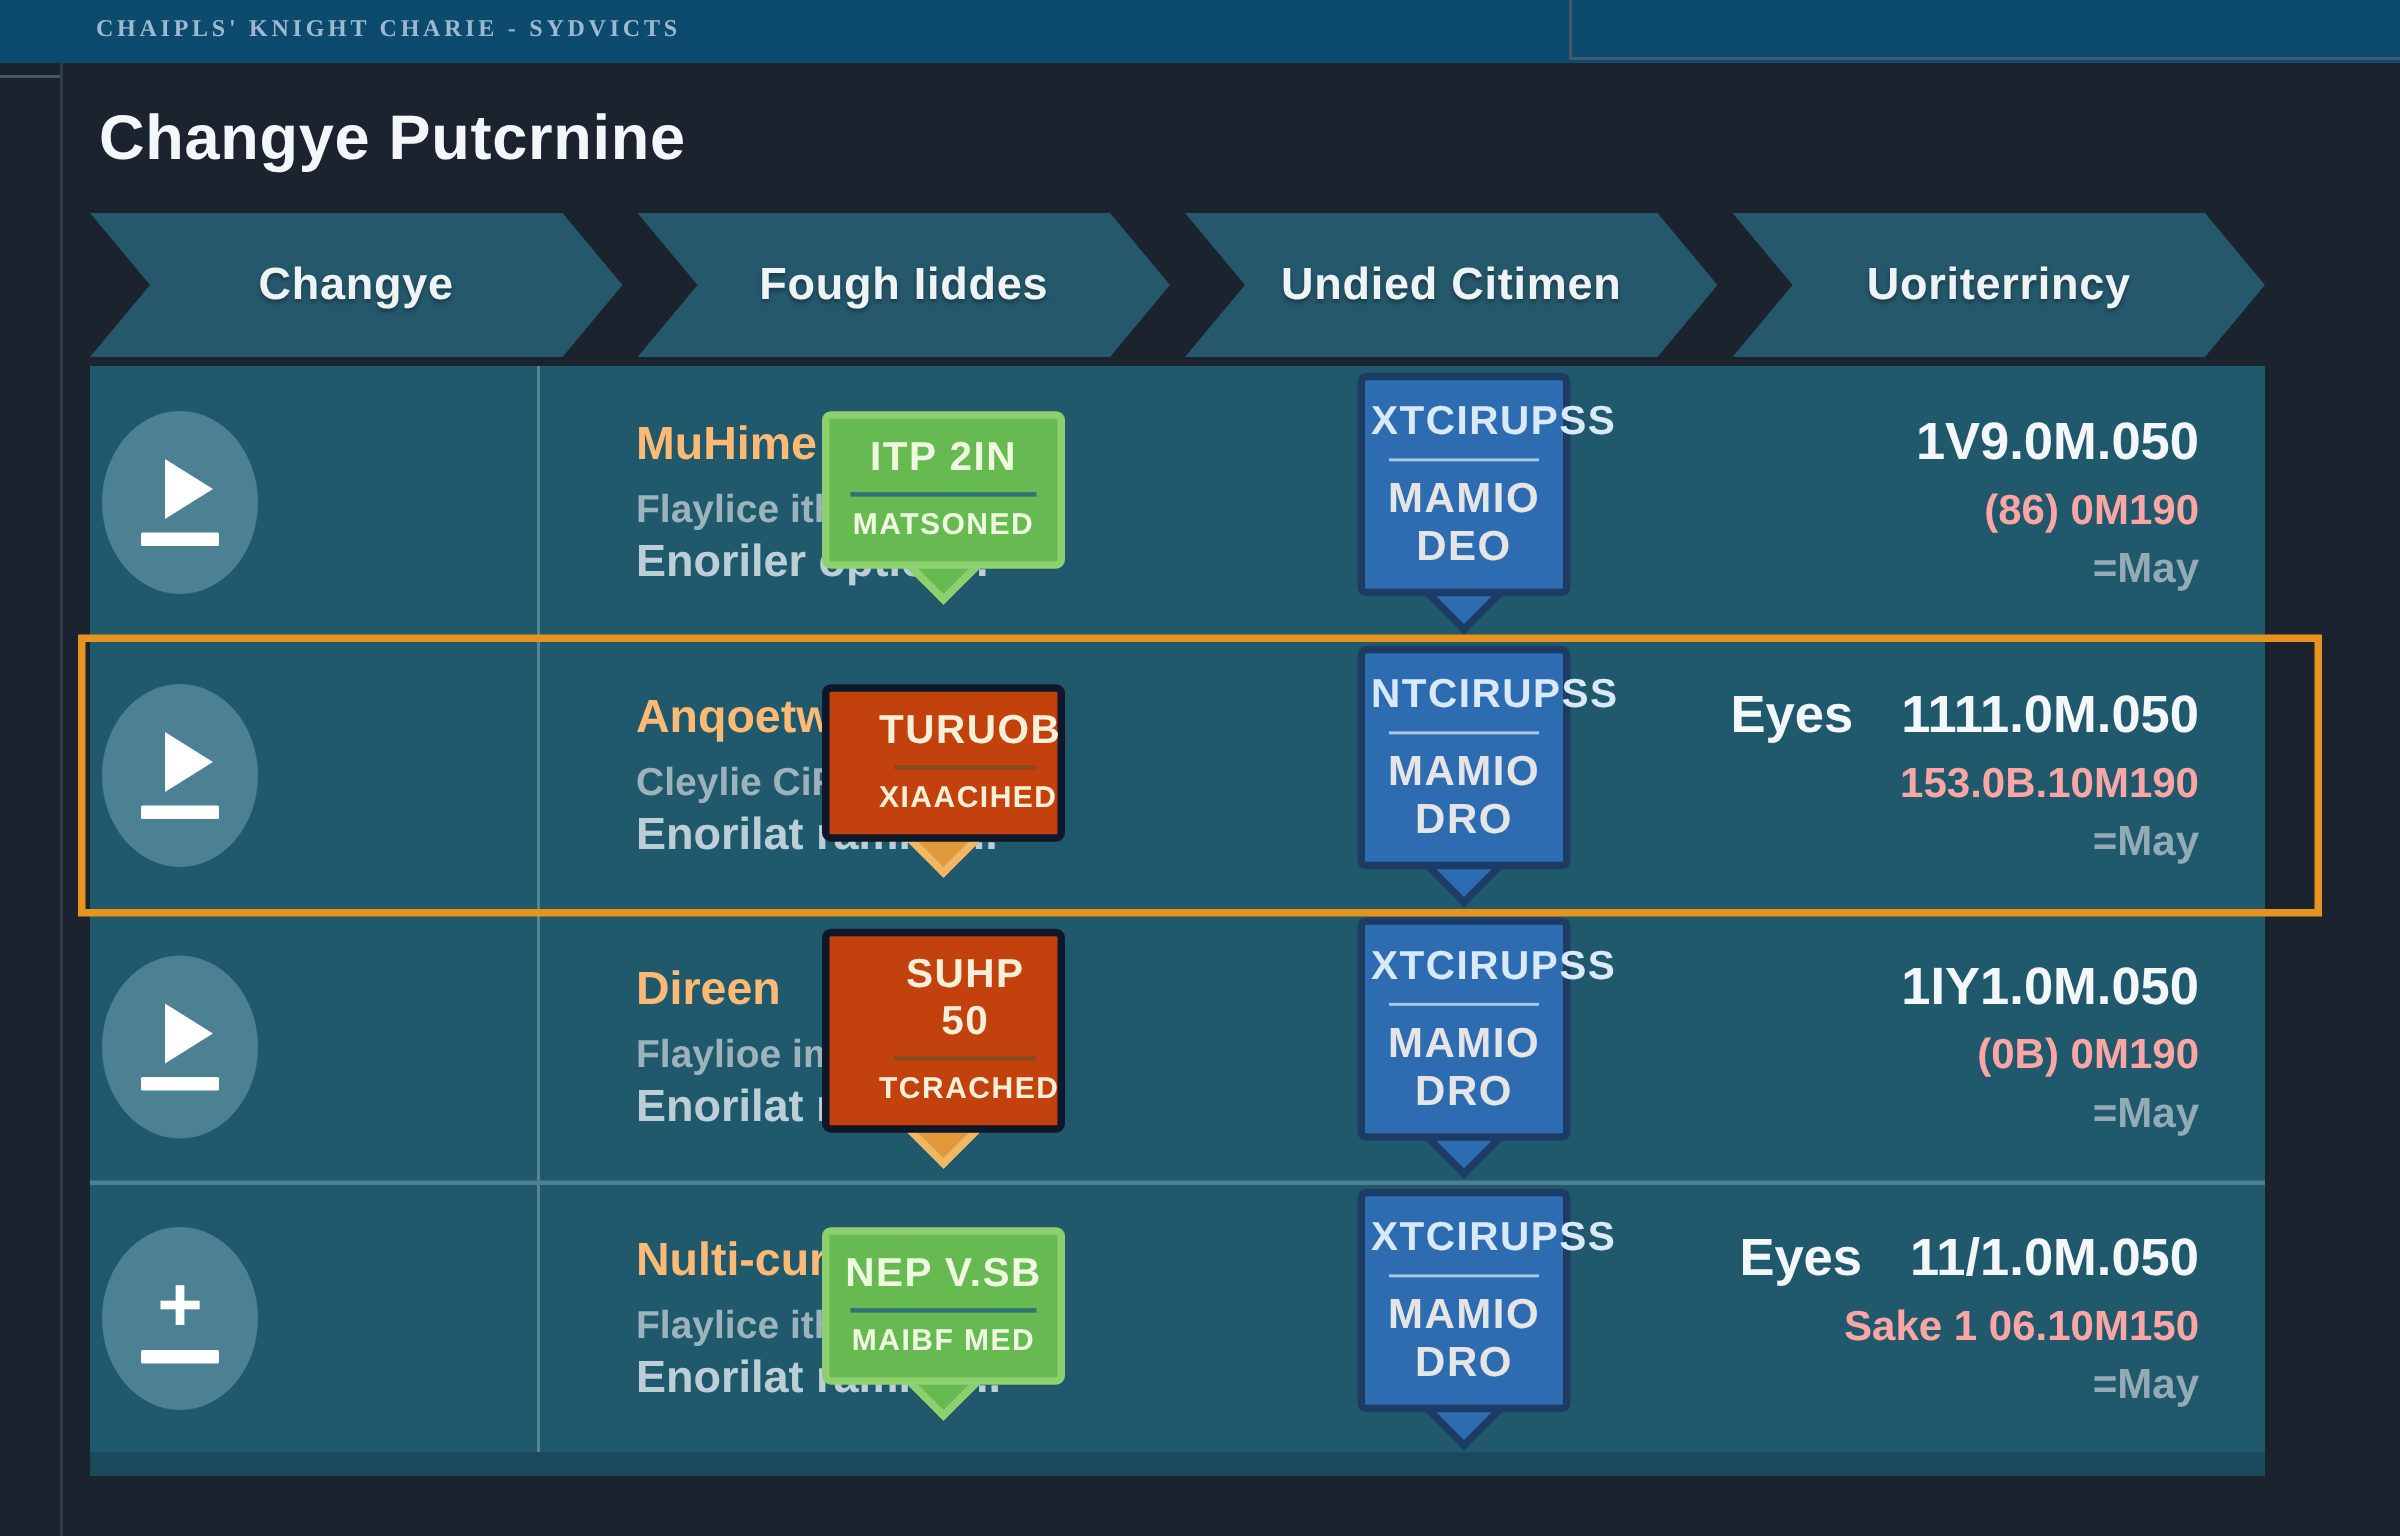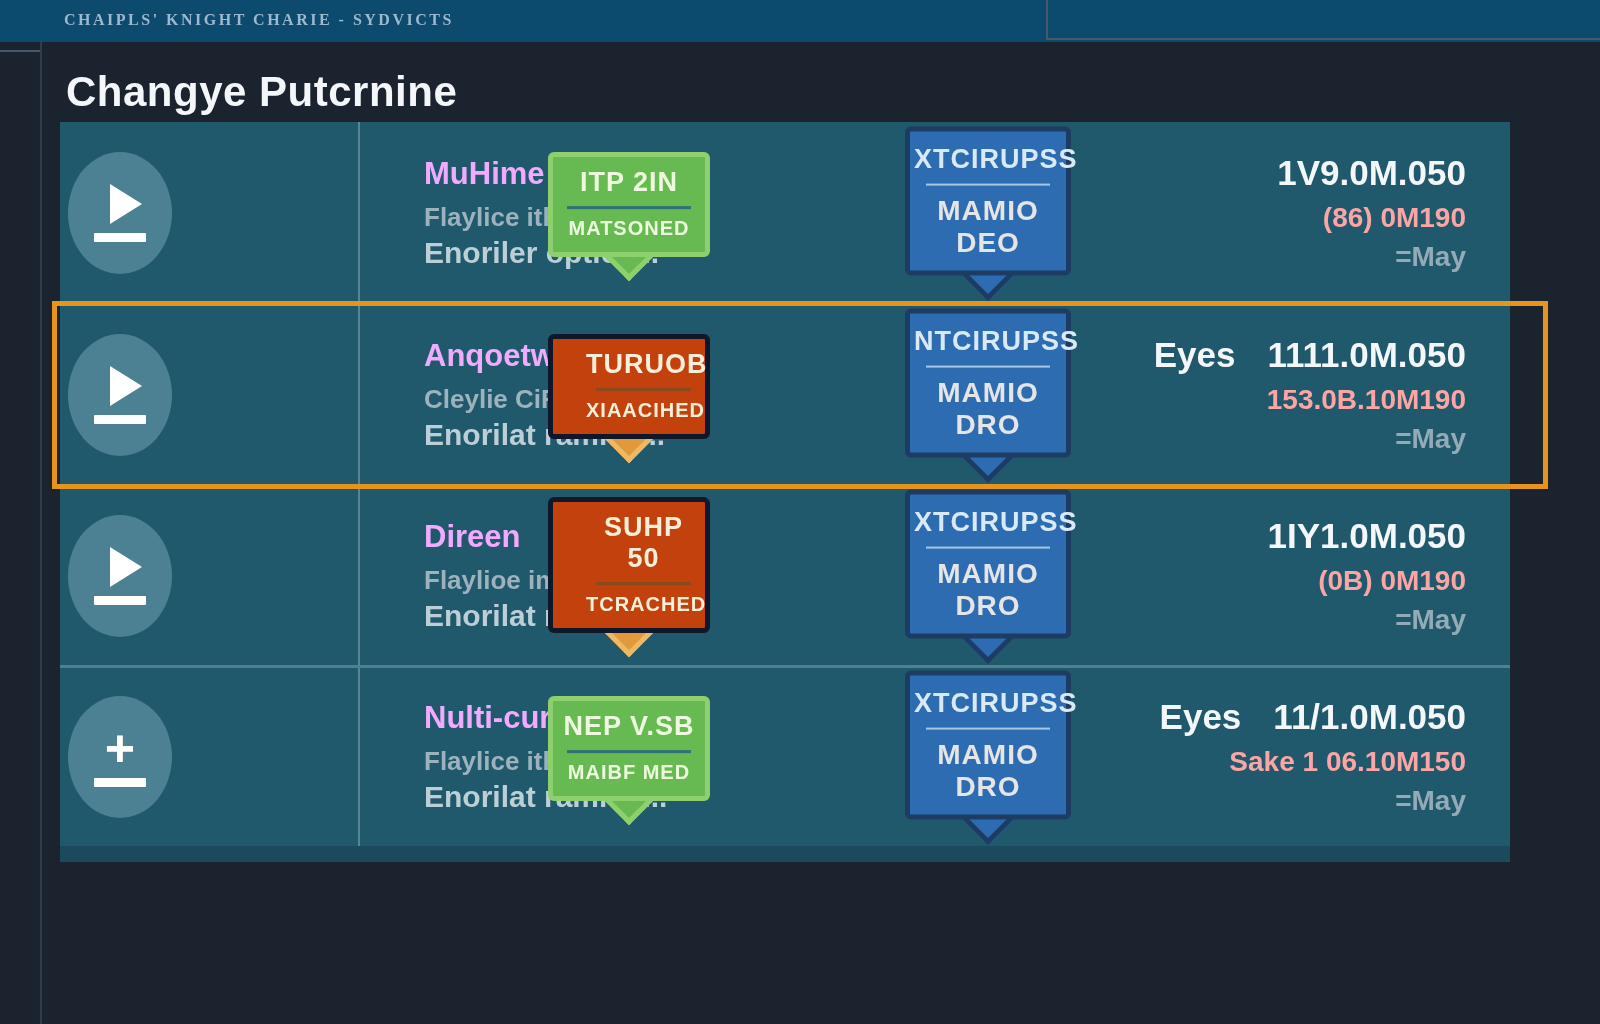--- a/index.html
+++ b/index.html
@@ -73,21 +73,21 @@
     width:0; height:0;
     border-left:32px solid #fff;
     border-top:20px solid transparent;
     border-bottom:20px solid transparent;
     margin-left:12px;
   }
   .plus-glyph { color:#fff; font-size:52px; font-weight:700; line-height:42px; }
   .icon-bar { width:52px; height:9px; background:#fff; margin-top:9px; border-radius:1px; }
 
   .c-text { width:230px; flex:0 0 230px; padding-left:64px; white-space:nowrap; }
-  .row-title { font-size:31px; font-weight:800; color:#f0abfc; margin-bottom:10px; }
+  .row-title { font-size:31px; font-weight:800; color:#fdba74; margin-bottom:10px; }
   .row-sub1 { font-size:26px; font-weight:700; color:#9cb2bc; margin-bottom:3px; }
   .row-sub2 { font-size:30px; font-weight:700; color:#bccfd7; }
 
   
   .tag { position:absolute; left:488px; top:50%; transform:translateY(-58%); width:162px; z-index:2; }
   .tag-box { position:relative; z-index:1; border-radius:6px; padding:10px 4px 12px; text-align:center; }
   .tag-pointer {
     position:absolute; left:50%; bottom:-17px; width:34px; height:34px;
     transform:translateX(-50%) rotate(45deg); z-index:0;
   }
@@ -98,21 +98,21 @@
   .tag--green .tag-box { background:#67ba51; border:5px solid #8ed06e; }
   .tag--green .tag-pointer { background:#67ba51; border-right:5px solid #8ed06e; border-bottom:5px solid #8ed06e; }
   .tag--green .tag-top, .tag--green .tag-bottom { color:#eefadf; }
   .tag--green .tag-divider { background:#2e7373; }
 
   .tag--orange .tag-box { background:#c2410c; border:5px solid #0f172a;padding-left:33px; }
   .tag--orange .tag-pointer { background:#e19a3b; border-right:5px solid #eeb864; border-bottom:5px solid #eeb864; }
   .tag--orange .tag-top, .tag--orange .tag-bottom { color:#f8efd9; }
   .tag--orange .tag-divider { background:#8a4a1e; }
 
-  .badge { position:absolute; left:845px; top:50%; transform:translateY(-58%); width:166px; z-index:2; }
+  .badge { position:absolute; left:845px; top:50%; transform:translateY(-58%); width:142px; z-index:2; }
   .badge-box {
     position:relative; z-index:1;
     background:#2e6cb1; border:5px solid #1d3c63; border-radius:6px;
     padding:12px 4px; text-align:center;
   }
   .badge-pointer {
     position:absolute; left:50%; bottom:-18px; width:36px; height:36px;
     transform:translateX(-50%) rotate(45deg);
     background:#2e6cb1; border-right:5px solid #1d3c63; border-bottom:5px solid #1d3c63; z-index:0;
   }
@@ -133,20 +133,34 @@
 
 <div class="topbar">
   <div class="tab-label">CHAIPLS' KNIGHT CHARIE - SYDVICTS</div>
   <div class="topbar-box"></div>
   <div class="topbar-underline"></div>
 </div>
 
 <div class="content">
   <div class="page-title">Changye Putcrnine</div>
 
+  <div class="steps">
+    <div class="step">
+      <span>Changye</span>
+    </div>
+    <div class="step">
+      <span>Fough Iiddes</span>
+    </div>
+    <div class="step">
+      <span>Undied Citimen</span>
+    </div>
+    <div class="step">
+      <span>Uoriterrincy</span>
+    </div>
+  </div>
 
   <div class="table">
 
     <div class="row">
       <div class="c-icon">
         <div class="icon-circle">
           <div class="play-tri"></div>
           <div class="icon-bar"></div>
         </div>
       </div>

